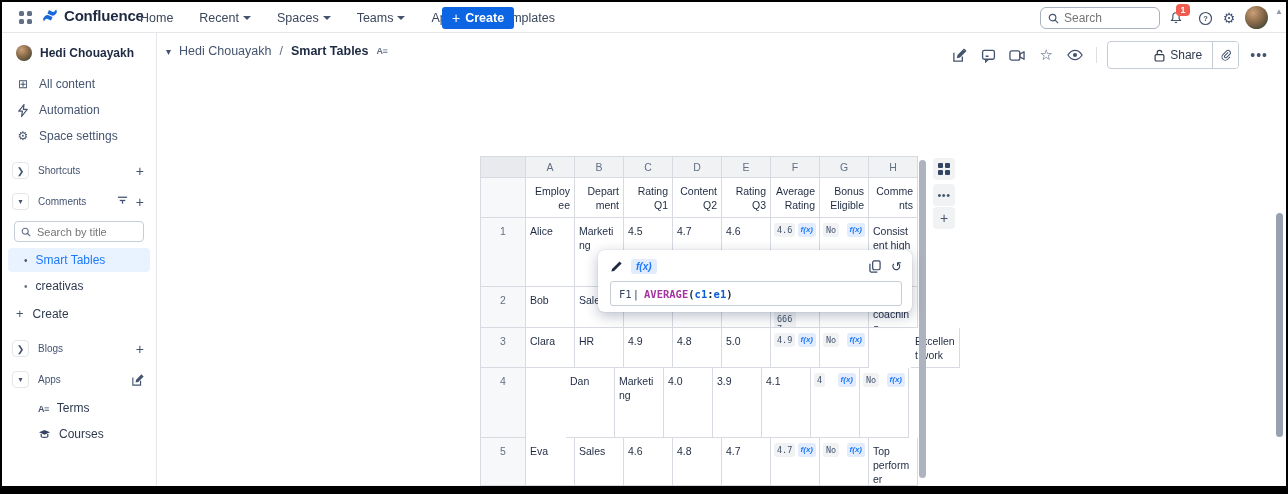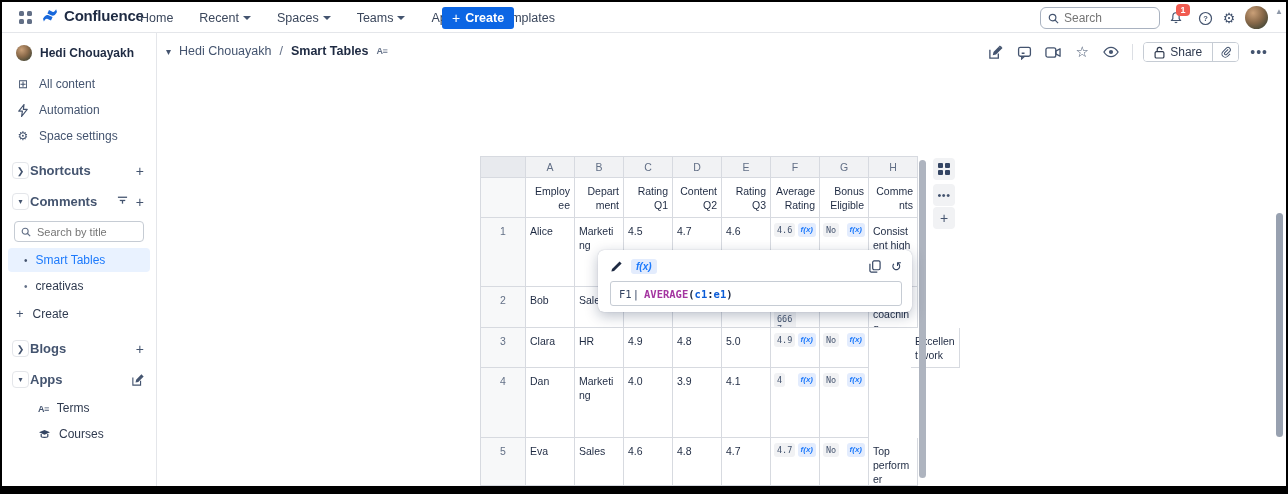--- a/index.html
+++ b/index.html
@@ -26,21 +26,21 @@
 
   
   .sidebar { position:absolute; left:0; top:31px; width:155px; height:453px; background:#fff; border-right:1px solid #e4e6ea; z-index:20; }
   .sb-user { display:flex; align-items:center; gap:8px; padding:12px 14px 10px 14px; }
   .sb-user .avatar { width:16px; height:16px; }
   .sb-user-name { font-size:12px; font-weight:700; color:#1e2a42; }
   .sb-item { display:flex; align-items:center; gap:9px; padding:6px 14px; font-size:12px; color:#44546f; cursor:pointer; }
   .sb-item .ic { width:14px; display:flex; justify-content:center; color:#44546f; flex:none; }
   .sb-section { display:flex; align-items:center; padding:7px 12px 7px 10px; margin-top:6px; }
   .chevbox { width:17px; height:17px; border:1px solid #e4e6ea; border-radius:4px; display:flex; align-items:center; justify-content:center; color:#44546f; font-size:9px; cursor:pointer; flex:none; }
-  .sb-sec-label { font-size:13px; font-weight:700; color:#44546f; margin-left:1px; flex:1; }
+  .sb-sec-label { font-size:10px; font-weight:400; color:#44546f; margin-left:9px; flex:1; }
   .sb-sec-actions { display:flex; gap:8px; color:#44546f; }
   .sb-sec-actions .act { cursor:pointer; font-size:14px; line-height:1; }
   .sb-search { margin:4px 12px 6px 12px; height:21px; border:1px solid #c6ccd4; border-radius:4px; display:flex; align-items:center; gap:6px; padding:0 6px; }
   .sb-search input { border:none; outline:none; width:100px; font-size:11px; color:#626f86; background:transparent; font-family:"Liberation Sans",sans-serif; }
   .sb-page { display:flex; align-items:center; gap:8px; margin:2px 6px; padding:5px 8px 5px 16px; font-size:12px; color:#2f3a4f; border-radius:4px; cursor:pointer; }
   .sb-page .dot { font-size:10px; color:#626f86; }
   .sb-page.selected { background:#e9f2ff; color:#1d7afc; }
   .sb-page.selected .dot { color:#44546f; }
   .sb-create { display:flex; align-items:center; gap:9px; padding:6px 14px; font-size:12px; color:#2f3a4f; cursor:pointer; }
   .sb-sub { display:flex; align-items:center; gap:8px; padding:6px 14px 6px 36px; font-size:12px; color:#2f3a4f; cursor:pointer; }
@@ -51,21 +51,21 @@
   .main { position:absolute; left:156px; top:31px; width:1128px; height:453px; background:#fff; }
   .crumbrow { position:absolute; left:8px; top:11px; display:flex; align-items:center; gap:8px; }
   .crumb-collapse { color:#44546f; font-size:10px; cursor:pointer; }
   .crumb-parent { font-size:12.5px; color:#44546f; cursor:pointer; }
   .crumb-sep { font-size:12.5px; color:#626f86; }
   .crumb-current { font-size:12.5px; font-weight:700; color:#1e2a42; cursor:pointer; }
   .crumb-mark { font-size:9px; font-weight:700; color:#626f86; letter-spacing:-0.5px; }
   .actions { position:absolute; right:14px; top:8px; display:flex; align-items:center; gap:7px; }
   .act-icon { width:22px; height:22px; display:flex; align-items:center; justify-content:center; color:#44546f; cursor:pointer; border-radius:3px; }
   .act-divider { width:1px; height:16px; background:#dcdfe4; margin:0 3px; }
-  .share-group { display:flex; border:1px solid #c6ccd4; border-radius:4px; overflow:hidden; height:20px; }
+  .share-group { display:flex; border:1px solid #c6ccd4; border-radius:4px; overflow:hidden; height:28px;padding-left:36px; }
   .share-btn { display:flex; align-items:center; gap:5px; padding:0 10px; font-size:12px; font-weight:500; color:#2f3a4f; cursor:pointer; background:#fff; border:none; font-family:"Liberation Sans",sans-serif; }
   .clip-btn { width:26px; display:flex; align-items:center; justify-content:center; border-left:1px solid #c6ccd4; cursor:pointer; color:#44546f; background:#fff; border-top:none; border-right:none; border-bottom:none; }
   .more-btn { font-size:14px; color:#44546f; letter-spacing:1px; cursor:pointer; padding:0 4px; background:none; border:none; }
 
   
   .tablewrap { position:absolute; left:322px; top:123px; z-index:5; }
   .trow { display:flex; }
   .cell { border-right:1px solid #d7dae0; border-bottom:1px solid #d7dae0; font-size:10.5px; color:#1e2a42; overflow:hidden; }
   .trow .cell:first-child { border-left:1px solid #d7dae0; }
   .letters .cell { height:22px; background:#f1f2f4; color:#626f86; display:flex; align-items:center; justify-content:center; border-top:1px solid #d7dae0; font-size:10.5px; cursor:pointer; }
@@ -412,21 +412,21 @@
             <span class="fxchip">f(x)</span>
           </div>
           <div class="cell chipcell" style="width: 49px; height: 40px;">
             <span class="chip">No</span>
             <span class="fxchip">f(x)</span>
           </div>
           <div class="cell datacell" style="width: 49px; height: 40px; margin-left: 42px;">Excellent work</div>
         </div>
         <div class="trow">
           <div class="cell numcell" style="width: 46px; height: 70px;">4</div>
-          <div class="cell datacell" style="width: 49px; height: 70px;">Dan</div>
+          <div class="cell datacell" style="width: 49px; height: 70px; margin-left: 40px;">Dan</div>
           <div class="cell datacell" style="width: 49px; height: 70px;">Marketing</div>
           <div class="cell datacell" style="width: 49px; height: 70px;">4.0</div>
           <div class="cell datacell" style="width: 49px; height: 70px;">3.9</div>
           <div class="cell datacell" style="width: 49px; height: 70px;">4.1</div>
           <div class="cell chipcell" style="width: 49px; height: 70px;">
             <span class="chip">4</span>
             <span class="fxchip">f(x)</span>
           </div>
           <div class="cell chipcell" style="width: 49px; height: 70px;">
             <span class="chip">No</span>

